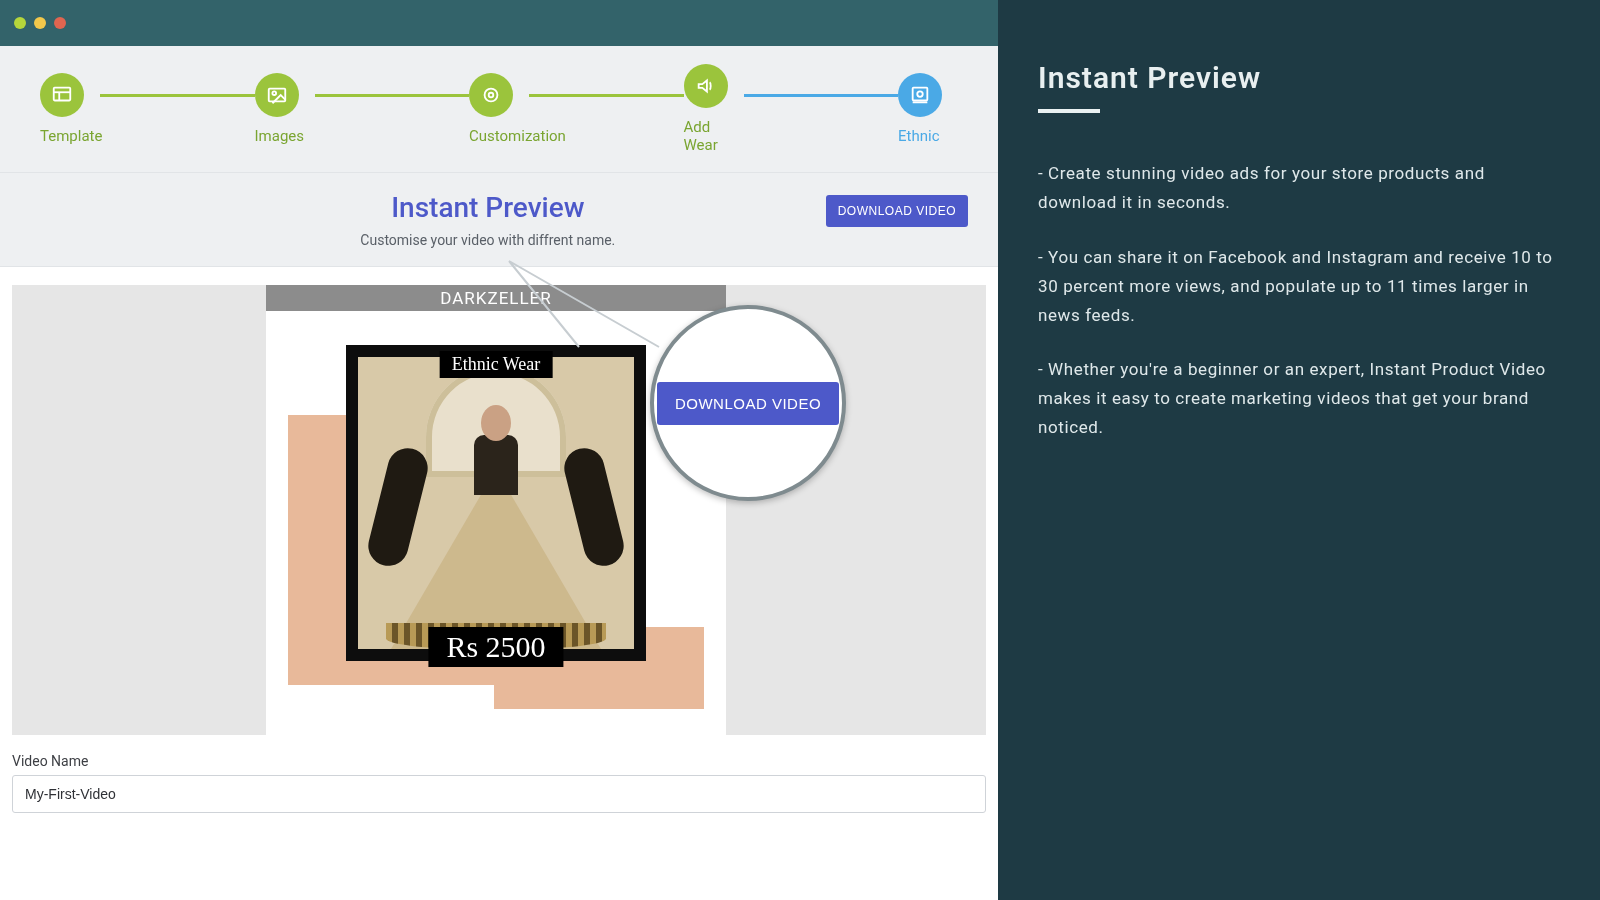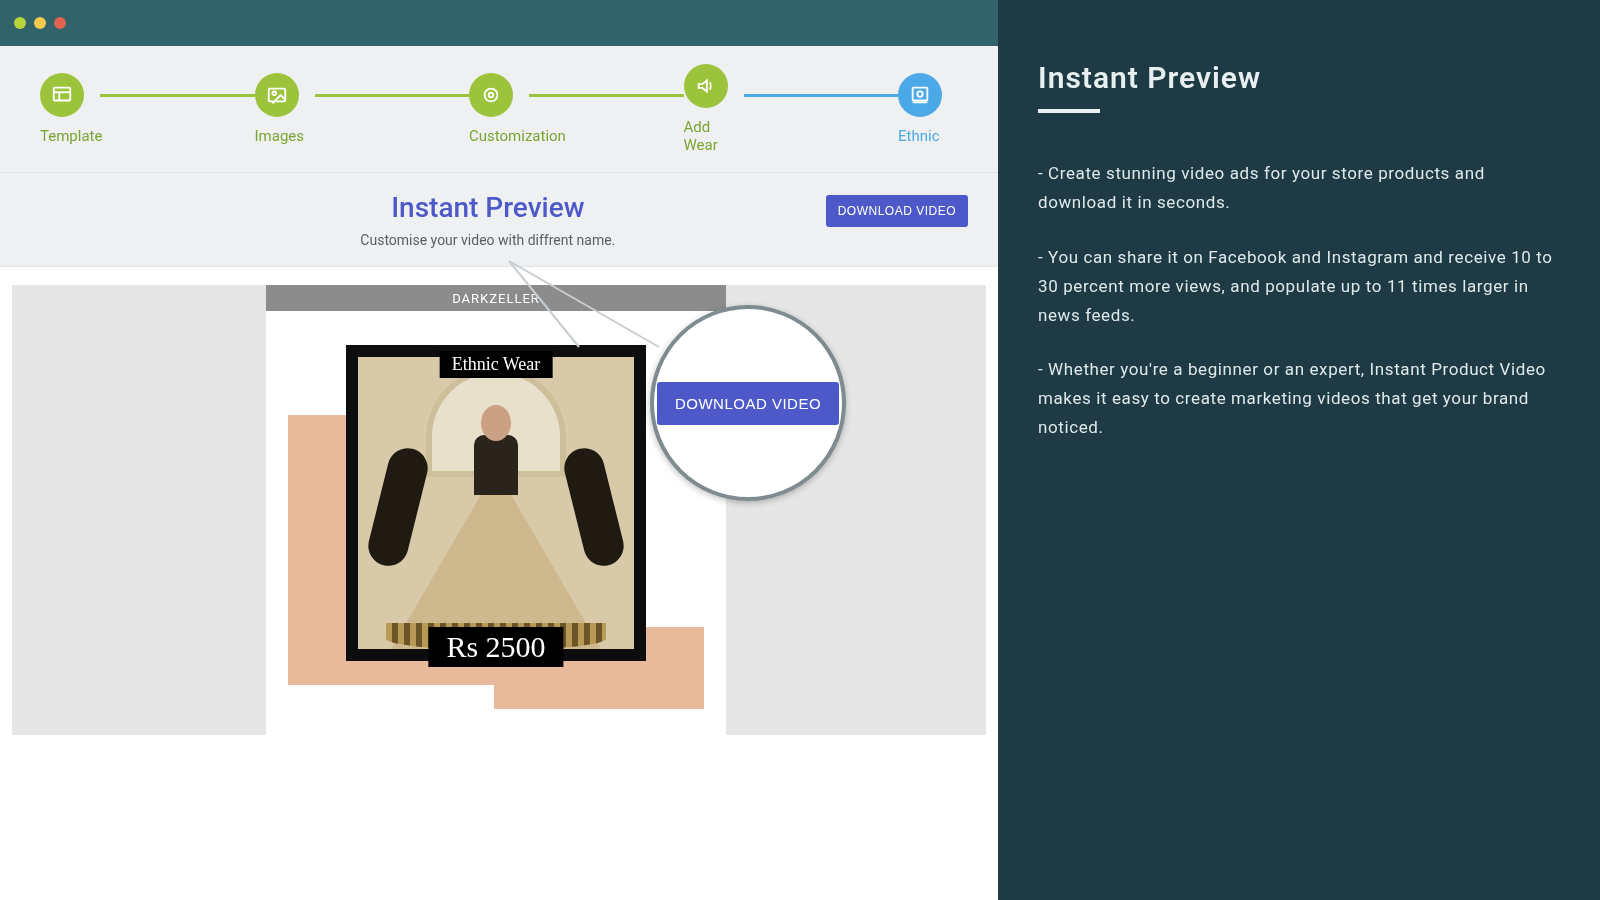--- a/index.html
+++ b/index.html
@@ -35,21 +35,21 @@
   .hdr-center { flex: 1; text-align: center; }
   .hdr-title { color: #4d59c9; font-size: 28px; font-weight: 500; }
   .hdr-sub { color: #5a6068; font-size: 14px; margin-top: 8px; }
   .dl-btn-small { background: #4d59c9; color: #fff; font-size: 12px; letter-spacing: .5px; padding: 9px 12px; border-radius: 3px; border:none; cursor:pointer; margin-top:4px;}
 
   
   .main { flex: 1; background: #fff; padding: 18px 12px 14px 12px; display: flex; flex-direction: column; min-height:0; }
   .preview-row { display: flex; gap: 0; height: 450px; }
   .thumb-col { width: 254px; background: #e6e6e6; height: 100%; }
   .vid-col { flex: 1; background: #fff; height: 100%; position: relative; display:flex; justify-content:center; align-items:flex-end; }
-  .brand-band { position:absolute; top:0; left:0; right:0; height:26px; background:#8c8c8c; color:#fff; font-size:13px; letter-spacing:1px; display:flex; align-items:center; justify-content:center; }
+  .brand-band { position:absolute; top:0; left:0; right:0; height:26px; background:#8c8c8c; color:#fff; font-size:17px; letter-spacing:1px; display:flex; align-items:center; justify-content:center; }
   .bg-shape1 { position:absolute; left:22px; top:130px; width:240px; height:270px; background:#e8b99a; }
   .bg-shape2 { position:absolute; right:22px; bottom:26px; width:210px; height:82px; background:#e8b99a; }
   .card { position:absolute; top:60px; width:300px; height:316px; background:#a3a3a3; border:12px solid #0d0d0d; }
   .card-inner { position:absolute; inset:0; background:#d8c9a8; overflow:hidden; }
   .ribbon { position:absolute; top:-6px; left:50%; transform:translateX(-50%); background:#000; color:#fff; font-family: Georgia, serif; font-size:18px; padding:3px 12px; z-index:3; }
   .price { position:absolute; bottom:-18px; left:50%; transform:translateX(-50%); background:#000; color:#fff; font-family: Georgia, serif; font-size:30px; padding:3px 18px; z-index:3;}
   
   .arch { position:absolute; left:50%; top:10px; transform:translateX(-50%); width:140px; height:110px; background:#e9e0cc; border-radius:70px 70px 0 0; box-shadow: inset 0 0 0 6px #cdbf9a; }
   .dress-skirt { position:absolute; left:50%; bottom:0; transform:translateX(-50%); width:0; height:0; border-left:105px solid transparent; border-right:105px solid transparent; border-bottom:180px solid #cdb98d; }
   .dress-bodice { position:absolute; left:50%; top:78px; transform:translateX(-50%); width:44px; height:60px; background:#2b241b; border-radius:10px 10px 0 0; }
@@ -185,20 +185,24 @@
             <path d="M5 2 L155 88 M5 2 L75 88" stroke="#c7cdd1" stroke-width="2" fill="none"></path>
           </svg>
           <div class="magnifier">
             <button class="dl-btn-big">DOWNLOAD VIDEO</button>
           </div>
         </div>
 
         <div class="thumb2"></div>
       </div>
 
+      <div class="name-row">
+        <label class="name-label">Video Name</label>
+        <input class="name-input" type="text" value="My-First-Video" style="">
+      </div>
     </div>
   </div>
 
   <div class="right-col">
     <div class="rp-title">Instant Preview</div>
     <div class="rp-rule"></div>
     <div class="rp-text">
       <p>- Create stunning video ads for your store products and download it in seconds.</p>
       <p>- You can share it on Facebook and Instagram and receive 10 to 30 percent more views, and populate up to 11 times larger in news feeds.</p>
       <p>- Whether you're a beginner or an expert, Instant Product Video makes it easy to create marketing videos that get your brand noticed.</p>

